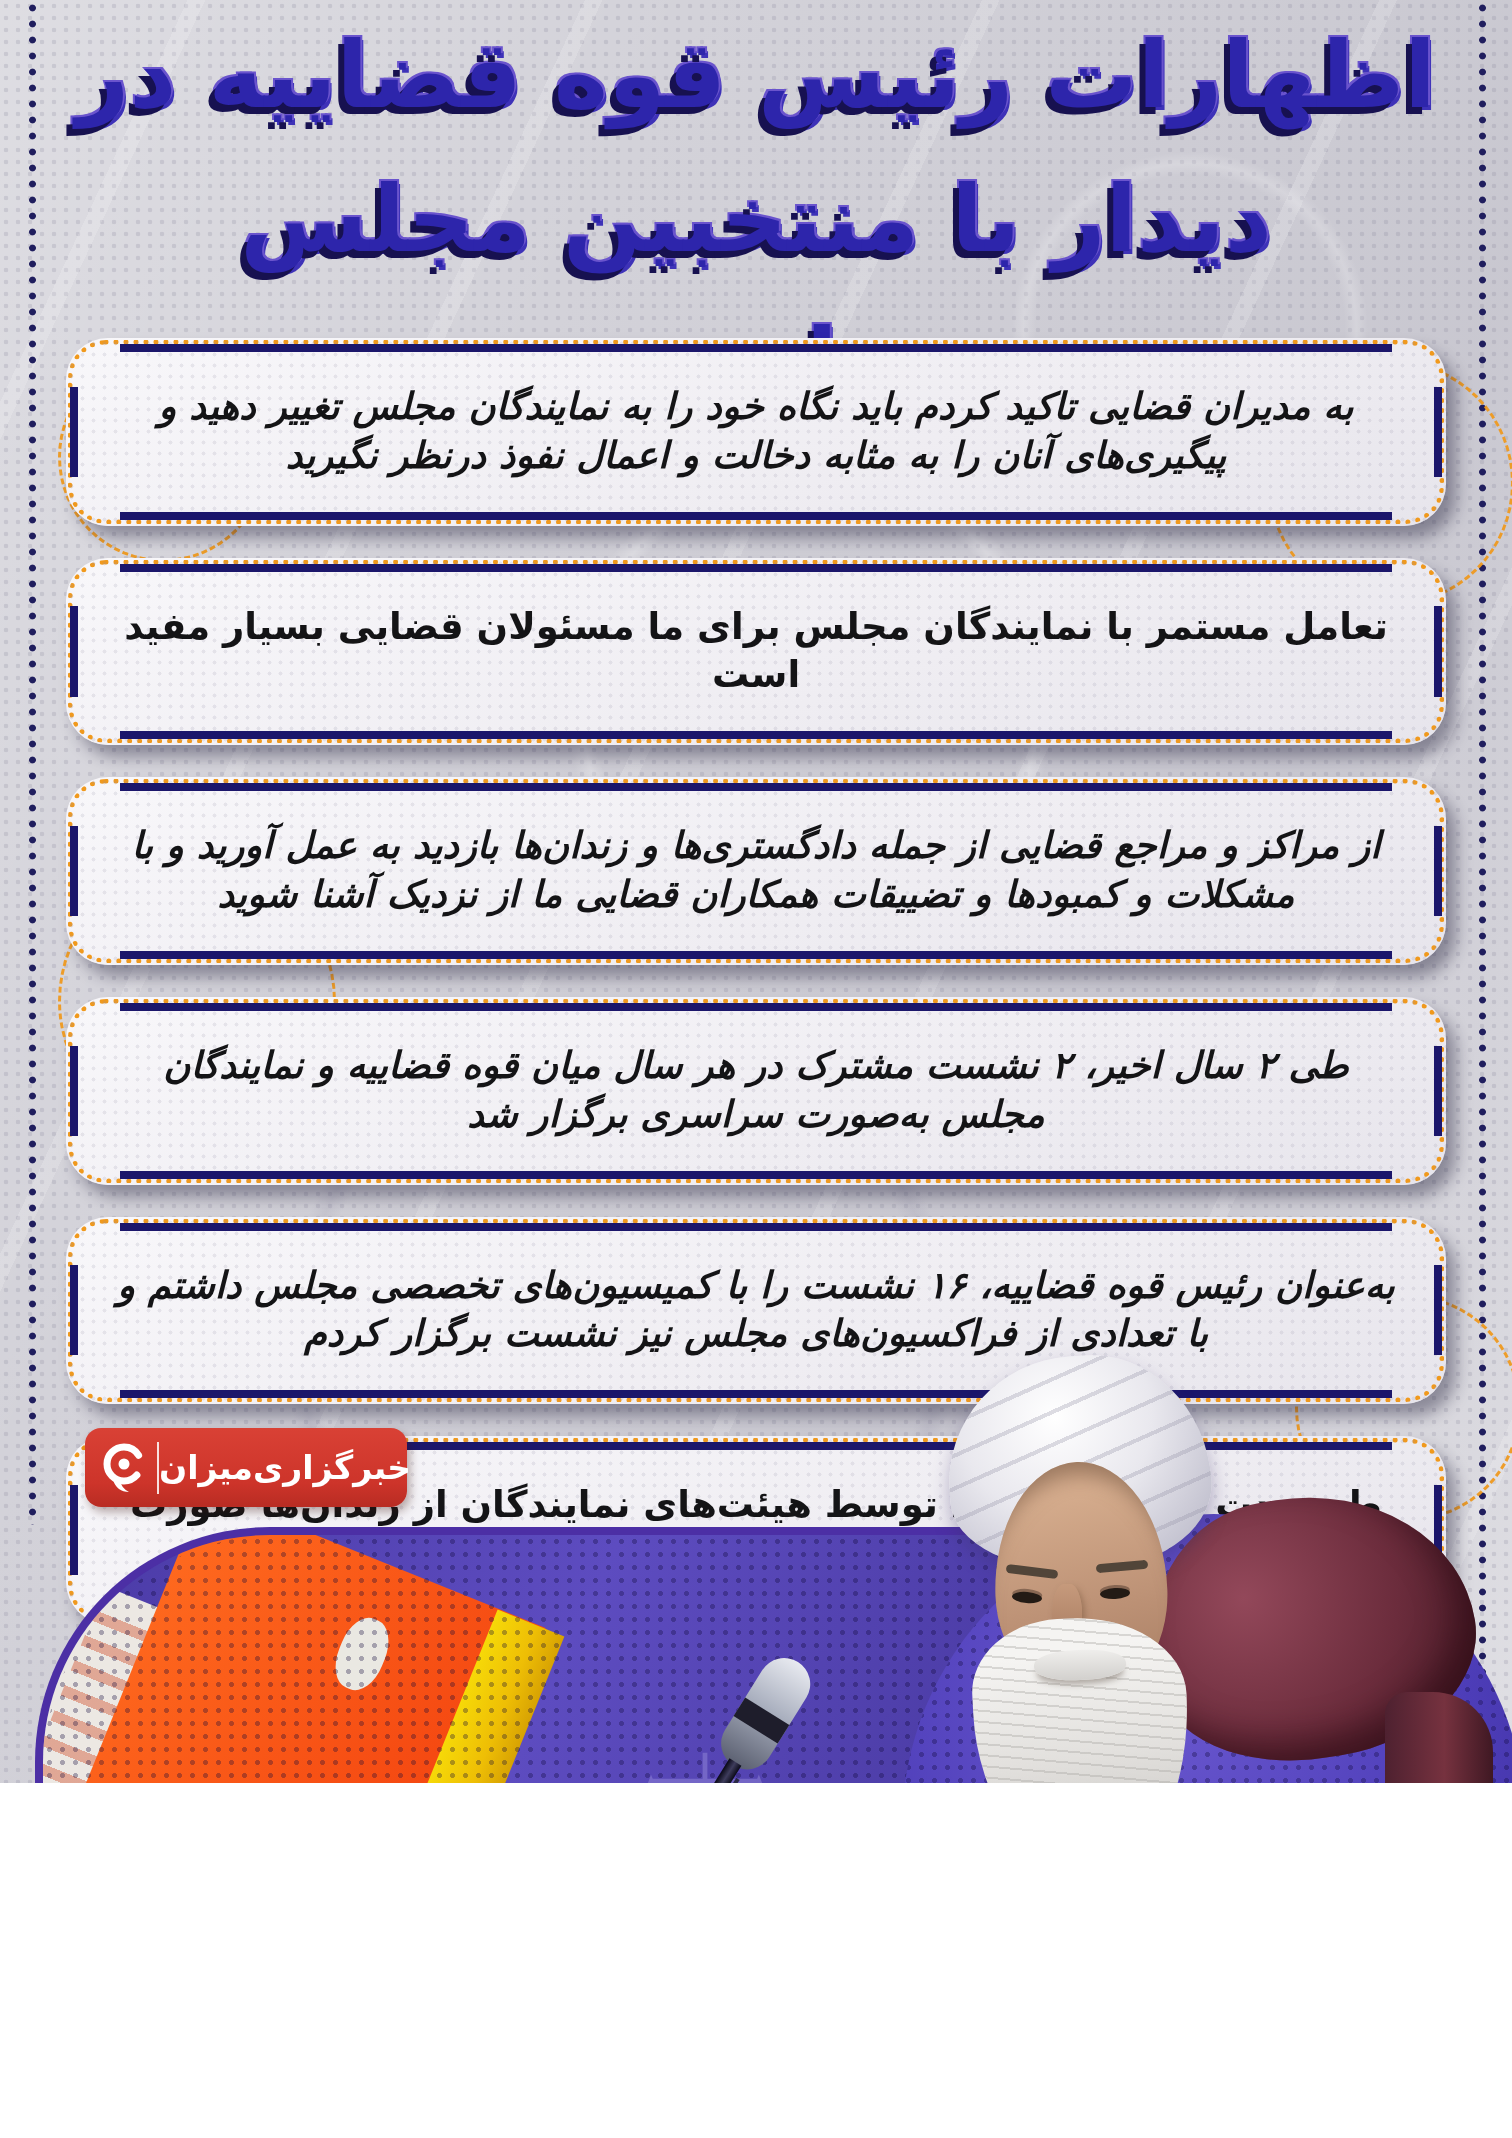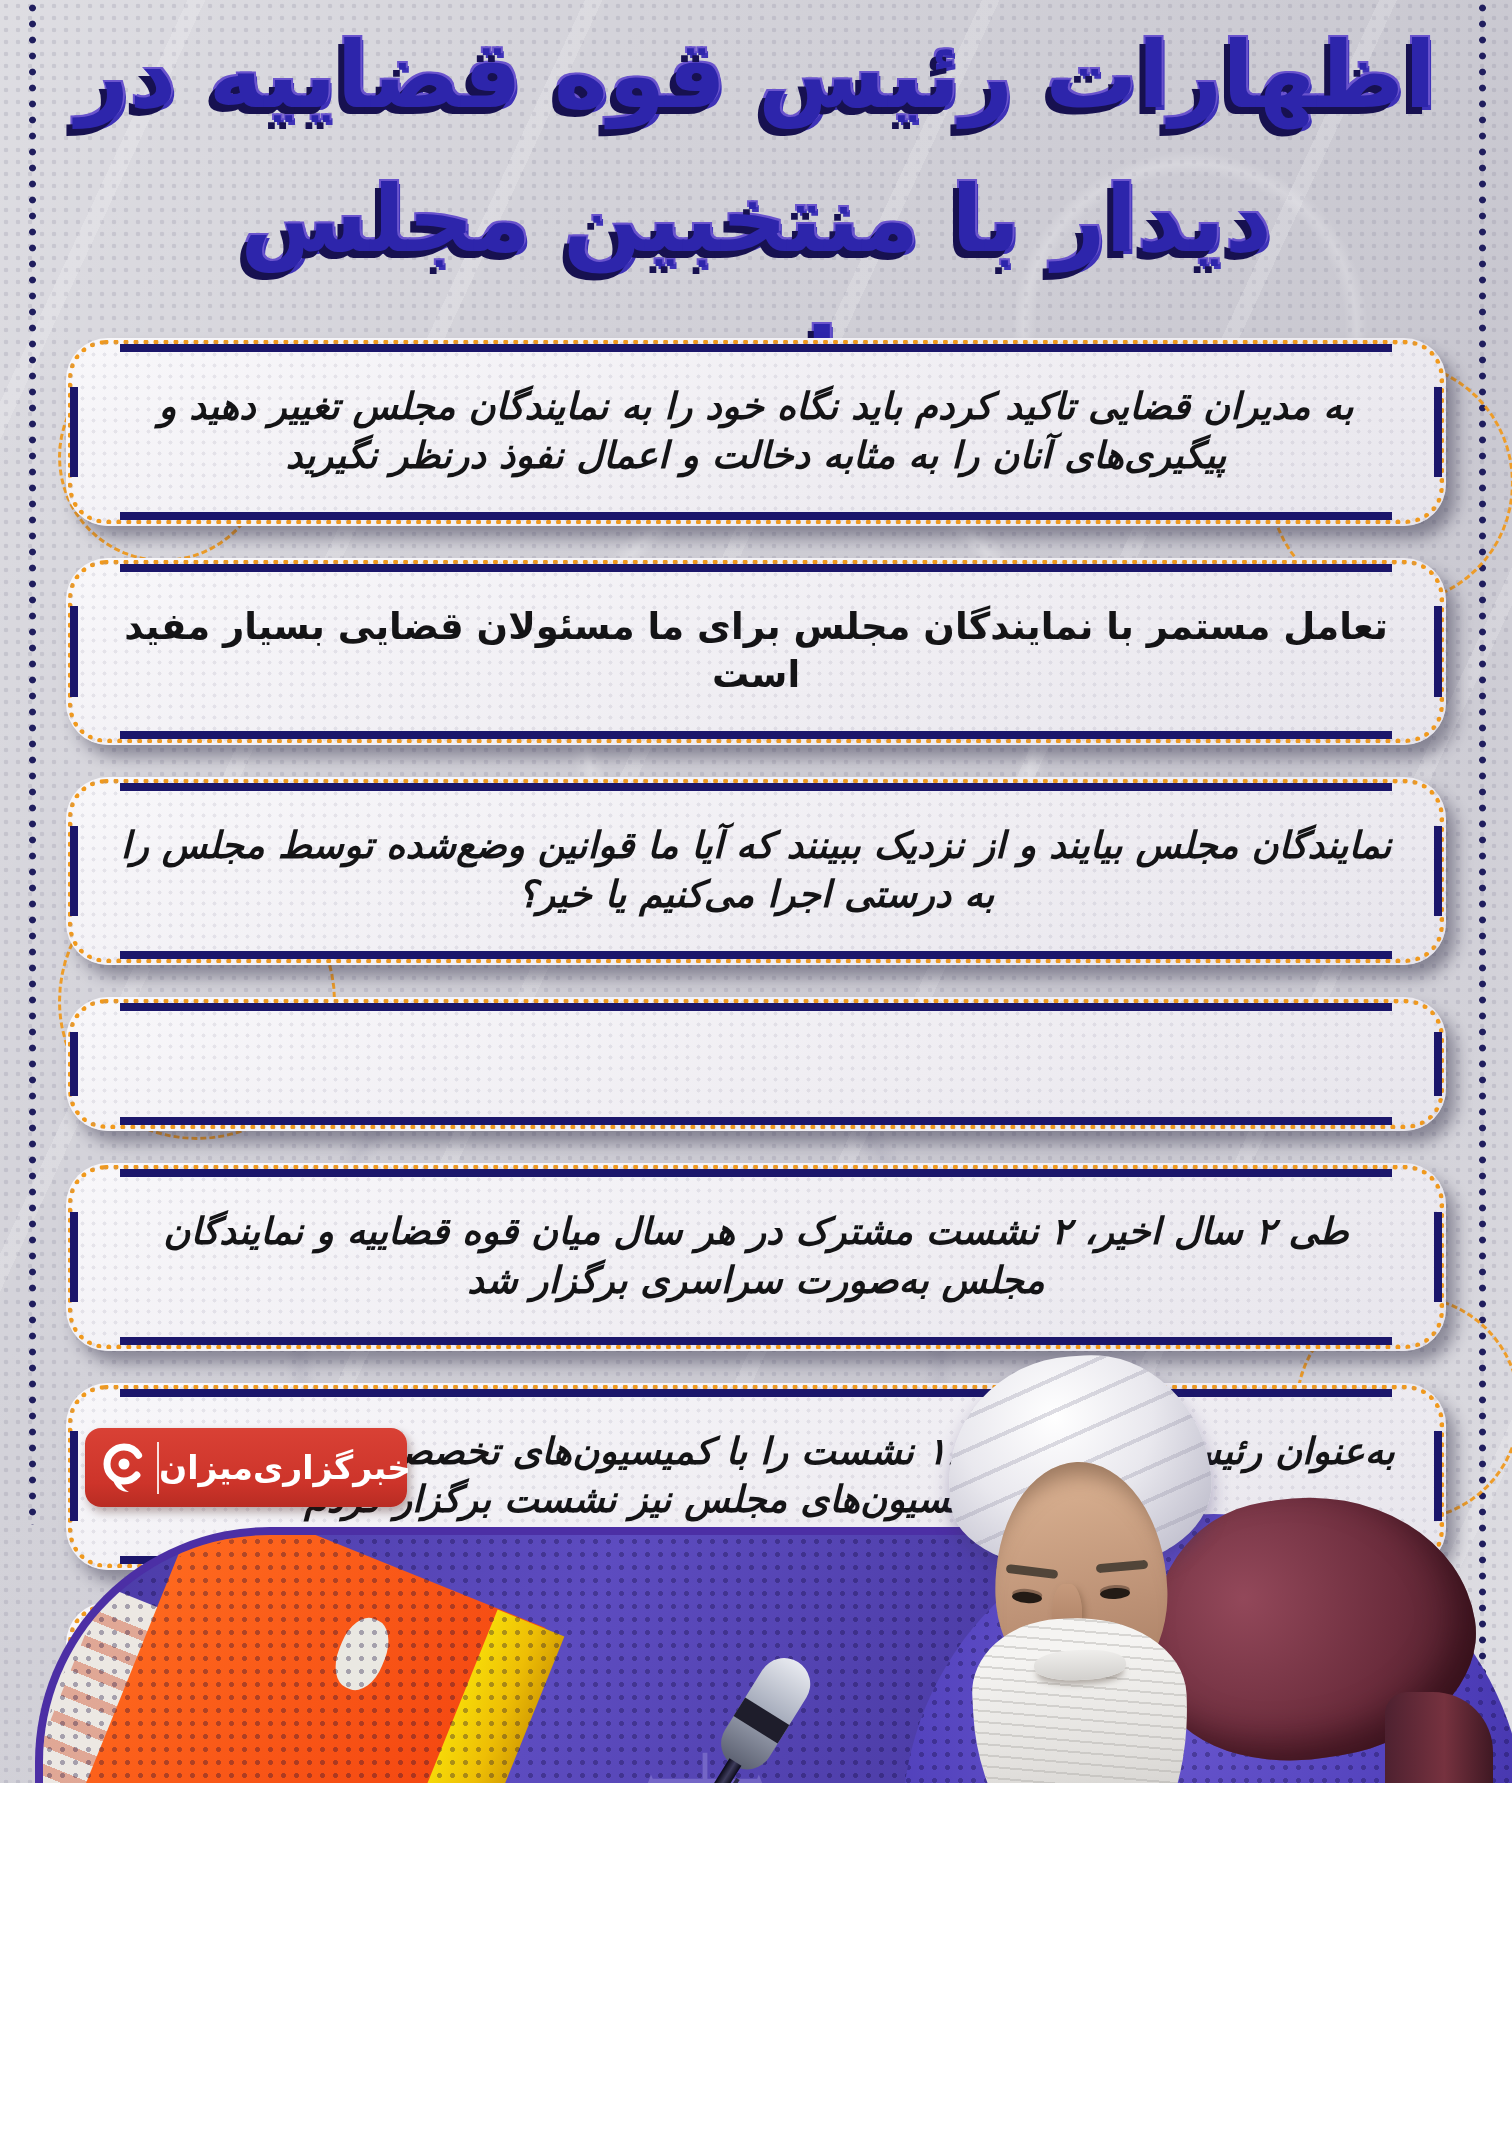--- a/index.html
+++ b/index.html
@@ -189,27 +189,21 @@
       <span class="bar bar-bottom"></span>
       <span class="side side-l"></span>
       <span class="side side-r"></span>
       <p class="quote-text">تعامل مستمر با نمایندگان مجلس برای ما مسئولان قضایی بسیار مفید است</p>
     </div>
     <div class="quote-box h2l">
       <span class="bar bar-top"></span>
       <span class="bar bar-bottom"></span>
       <span class="side side-l"></span>
       <span class="side side-r"></span>
-      <p class="quote-text">نمایندگان مجلس بیایند و از نزدیک ببینند که آیا ما قوانین وضع‌شده توسط مجلس را به درستی اجرا می‌کنیم یا خیر؟</p>
-    </div>
-    <div class="quote-box h2l">
-      <span class="bar bar-top"></span>
-      <span class="bar bar-bottom"></span>
-      <span class="side side-l"></span>
-      <span class="side side-r"></span>
+      <p class="quote-text">از مراکز و مراجع قضایی از جمله دادگستری‌ها و زندان‌ها بازدید به عمل آورید و با مشکلات و کمبودها و تضییقات همکاران قضایی ما از نزدیک آشنا شوید</p>
     </div>
     <div class="quote-box h2l">
       <span class="bar bar-top"></span>
       <span class="bar bar-bottom"></span>
       <span class="side side-l"></span>
       <span class="side side-r"></span>
       <p class="quote-text">طی ۲ سال اخیر، ۲ نشست مشترک در هر سال میان قوه قضاییه و نمایندگان مجلس به‌صورت سراسری برگزار شد</p>
     </div>
     <div class="quote-box h2l">
       <span class="bar bar-top"></span>

